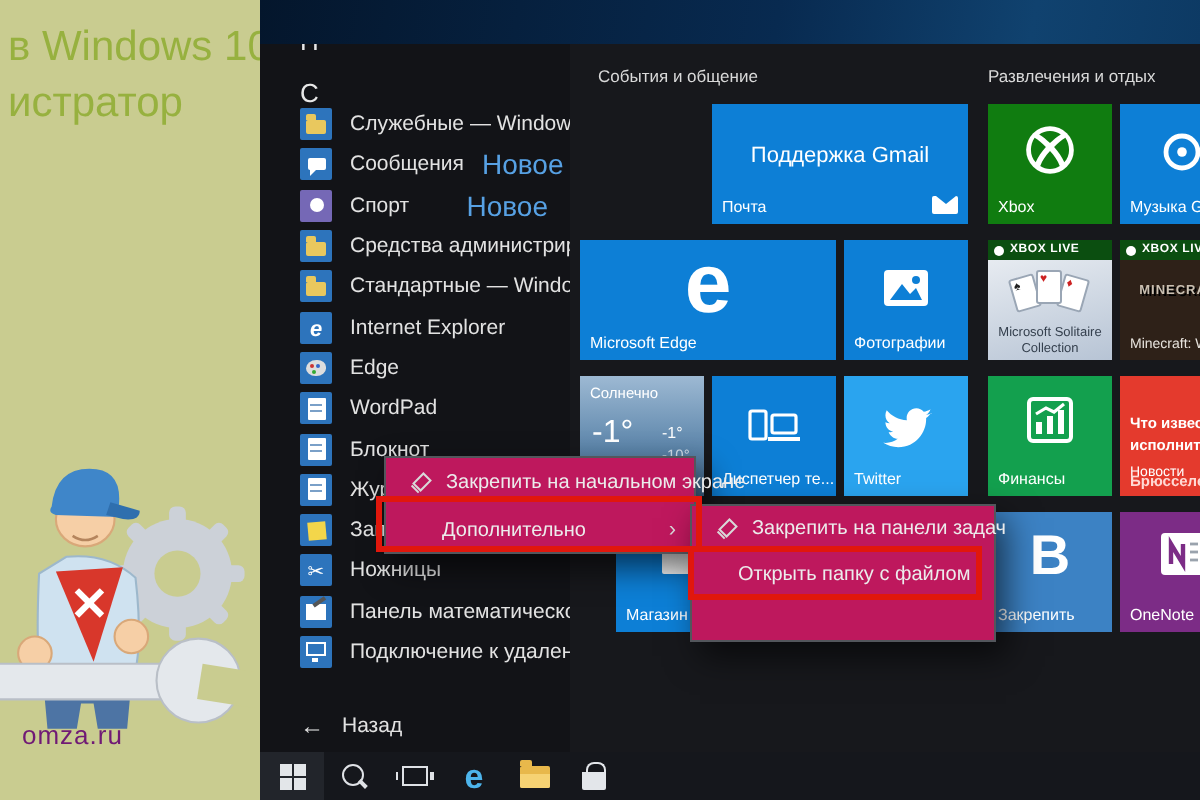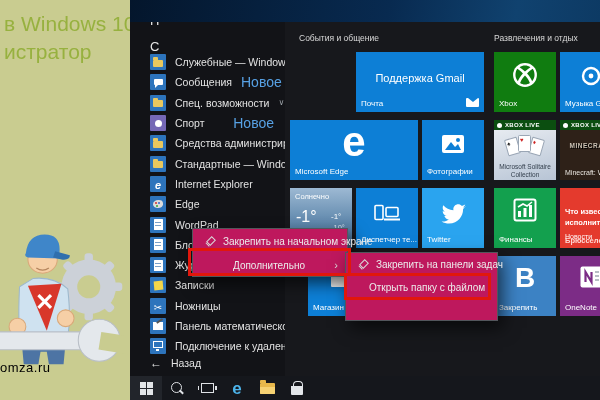--- a/index.html
+++ b/index.html
@@ -4,21 +4,21 @@
 <style>
   *{box-sizing:border-box;margin:0;padding:0}
   html,body{width:600px;height:400px;overflow:hidden;background:#000;font-family:"Liberation Sans",sans-serif}
   .screen{position:relative;width:600px;height:400px;background:#06090e;overflow:hidden}
 
   
   .sidebar{position:absolute;left:0;top:0;width:130px;height:400px;background:#c9cc90;z-index:30;overflow:hidden}
   .sb-line{color:#97b13f;font-size:21px;line-height:28px;margin-left:4px;white-space:nowrap}
   .sb-line.first{margin-top:10px}
   .mascot{position:absolute;left:-4px;top:226px;width:132px;height:152px}
-  .watermark{position:absolute;left:0;top:360px;font-size:13px;color:#000000;letter-spacing:.5px}
+  .watermark{position:absolute;left:11px;top:360px;font-size:13px;color:#701a75;letter-spacing:.5px}
 
   
   .desktop{position:absolute;left:130px;top:0;width:470px;height:22px;
     background:linear-gradient(100deg,#04162c 0%,#082a50 55%,#10426f 82%,#0d3a64 100%)}
 
   
   .menu{position:absolute;left:130px;top:22px;width:470px;height:354px;background:#17181c;overflow:hidden}
   .app-list{position:absolute;left:0;top:0;width:155px;height:354px;background:#121317;padding-top:30px;overflow:hidden}
   .letter{position:absolute;left:20px;color:#e8e8e8;font-size:13px;font-weight:400}
   .letter.lp{top:-9px}
@@ -91,21 +91,21 @@
   .mail-env{position:absolute;right:5px;bottom:5px;width:13px;height:9px;background:#fff;border-radius:1px}
   .mail-env::after{content:"";position:absolute;left:1.5px;top:0;width:0;height:0;border-left:5px solid transparent;border-right:5px solid transparent;border-top:4.5px solid #0d7fd6}
 
   
   .cmenu{position:absolute;background:#be185d;border:1px solid #53565c;box-shadow:5px 7px 16px rgba(0,0,0,.6);z-index:40}
   .cm1{left:192px;top:228px;width:156px;height:49px}
   .cm2{left:345px;top:252px;width:153px;height:69px}
   .citem{display:flex;align-items:center;height:24px;padding-left:11px;gap:8px;color:#ececec;font-size:10px;white-space:nowrap}
   .cm2 .citem{height:22.8px}
   .citem.hl{background:#43464c}
-  .citem.noicon{padding-left:40px}
+  .citem.noicon{padding-left:28px}
   .cm2 .citem.noicon{padding-left:23px}
   .carrow{margin-left:auto;margin-right:9px;color:#dadada;font-size:11px;line-height:1}
   .carrow::before{content:"›"}
   .pin{position:relative;width:11px;height:11px;flex:none}
   .pin::before{content:"";position:absolute;left:4px;top:1px;width:4px;height:6px;border:1.2px solid #d9d9d9;transform:rotate(45deg)}
   .pin::after{content:"";position:absolute;left:1px;top:8px;width:5px;height:1.2px;background:#d9d9d9;transform:rotate(45deg)}
 
   
   .rbox{position:absolute;border:3px solid #e1170c;z-index:50;pointer-events:none}
   .rb1{left:188px;top:248px;width:163px;height:28px}
@@ -185,27 +185,20 @@
 
       </div>
       <div class="arow">
         <span class="mini">
             <span class="g-msg"></span>
           </span>
         <span class="alabel">Сообщения</span>
         <span class="abadge">Новое</span>
       </div>
       <div class="arow">
-        <span class="mini">
-            <span class="g-folder"></span>
-          </span>
-        <span class="alabel">Спец. возможности</span>
-        <span class="achev">∨</span>
-      </div>
-      <div class="arow">
         <span class="mini sport">
             <span class="g-ball"></span>
           </span>
         <span class="alabel">Спорт</span>
         <span class="abadge">Новое</span>
       </div>
       <div class="arow">
         <span class="mini">
             <span class="g-folder"></span>
           </span>

